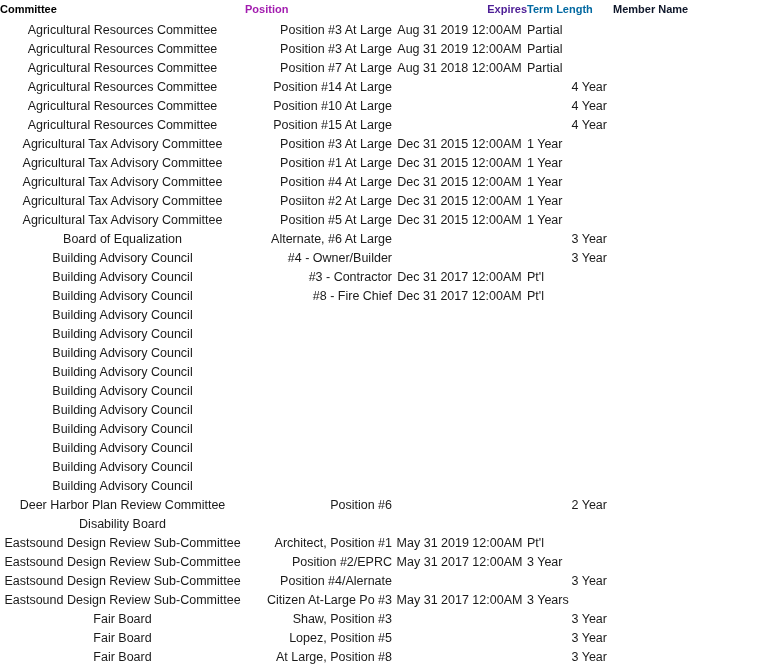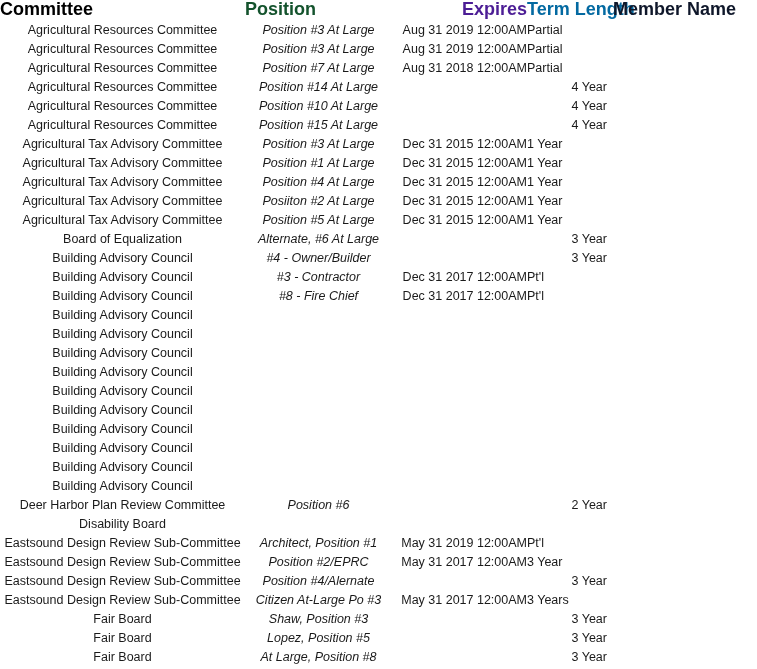--- a/index.html
+++ b/index.html
@@ -32,44 +32,43 @@
     margin: 0;
     border: 0;
     height: 19px;
     line-height: 19px;
     white-space: nowrap;
     overflow: visible;
     vertical-align: bottom;
   }
   thead th {
     font-weight: bold;
-    font-size: 18px;
+    font-size: 11px;
     height: 21px;
     line-height: 21px;
     color: #000000;
     vertical-align: bottom;
   }
   
   col.c-committee   { width: 245px; }
   col.c-position    { width: 147px; }
   col.c-expires     { width: 135px; }
   col.c-term        { width: 86px; }
   col.c-member      { width: 144px; }
 
   .cell-committee {
     padding-left: 48px;
     text-align: center;
   }
   .cell-position {
     padding-left: 1px;
+    text-align: right;
+  }
+  .cell-expires {
     text-align: center;
-    font-style: italic;
-  }
-  .cell-expires {
-    text-align: right;
     padding-right: 4px;
   }
   .cell-term {
     text-align: left;
     padding-left: 3px;
   }
   .cell-term.align-right {
     text-align: right;
     padding-right: 6px;
     padding-left: 0;
@@ -112,21 +111,21 @@
     <colgroup>
       <col class="c-committee">
       <col class="c-position">
       <col class="c-expires">
       <col class="c-term">
       <col class="c-member">
     </colgroup>
     <thead>
       <tr>
         <th class="head-committee" style="color: rgb(0, 0, 0);">Committee</th>
-        <th class="head-position" style="color: #14532d;">Position</th>
+        <th class="head-position" style="color: #a21caf;">Position</th>
         <th class="head-expires" style="color: #4c1d95;">Expires</th>
         <th class="head-term" style="color: #0369a1;">Term Length</th>
         <th class="head-member" style="color: #0f172a;">Member Name</th>
       </tr>
     </thead>
     <tbody id="table-body">
         <tr>
           <td class="cell-committee">Agricultural Resources Committee</td>
           <td class="cell-position">Position #3 At Large</td>
           <td class="cell-expires">Aug 31 2019 12:00AM</td>

